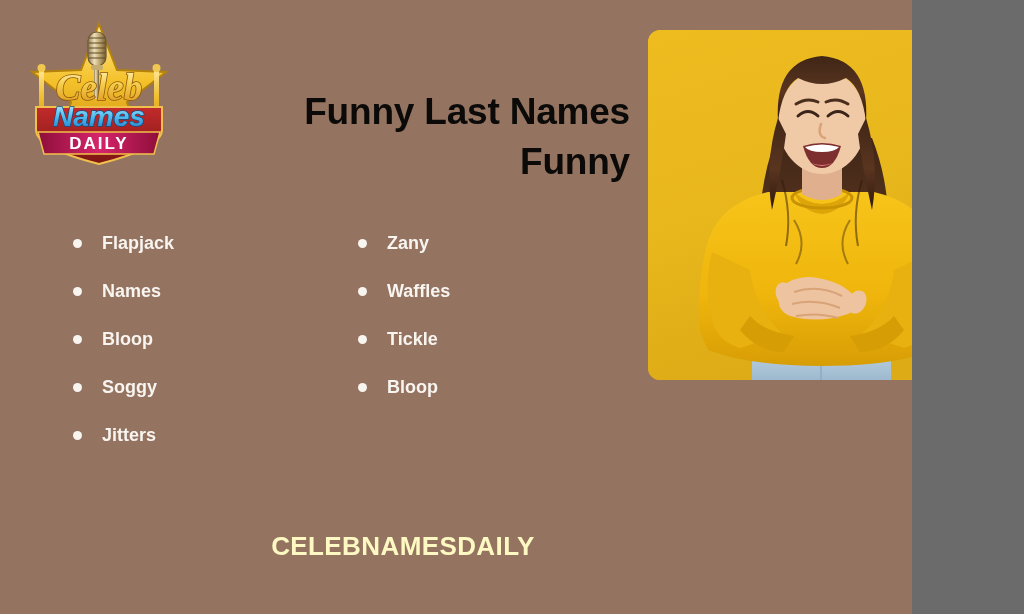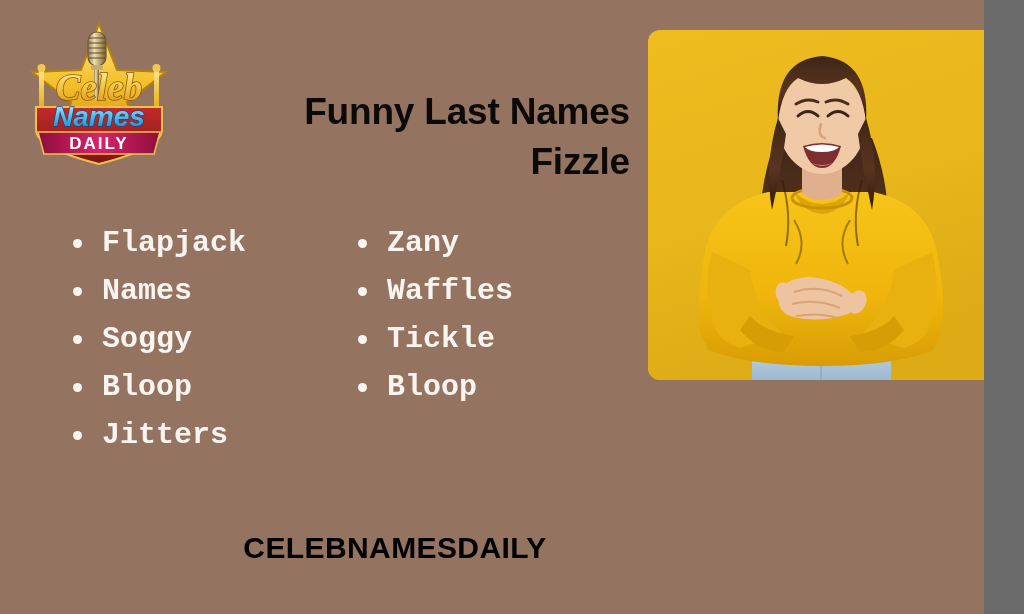--- a/index.html
+++ b/index.html
@@ -2,21 +2,21 @@
 <html><head>
 <meta charset="utf-8">
 <style>
   html, body {
     margin: 0;
     padding: 0;
     background: #6b6b6b;
   }
   .canvas {
     position: relative;
-    width: 984px;
+    width: 912px;
     height: 614px;
     background: #947460;
     overflow: hidden;
     font-family: "Liberation Sans", sans-serif;
   }
 
   
   .logo {
     position: absolute;
     left: 14px;
@@ -54,26 +54,25 @@
     list-style: none;
     margin: 0;
     padding: 0;
     width: 285px;
   }
   .list-col.right { width: 275px; }
   .list-item {
     position: relative;
     padding-left: 40px;
     color: #f8f4f0;
-    font-size: 30px;
+    font-size: 18px;
     font-weight: bold;
     height: 48px;
     line-height: 48px;
     white-space: nowrap;
-    font-family: Liberation Mono, monospace;
   }
   .list-item .bullet {
     position: absolute;
     left: 11px;
     top: 50%;
     margin-top: -4px;
     width: 9px;
     height: 9px;
     border-radius: 50%;
     background: #f8f4f0;
@@ -89,26 +88,26 @@
     height: 350px;
     border-radius: 12px;
     overflow: hidden;
     background: #e8b61d;
   }
   .photo svg { display:block; width:100%; height:100%; }
 
   
   .footer-brand {
     position: absolute;
-    left: 0px;
+    left: 8px;
     top: 531px;
     width: 790px;
     text-align: center;
-    color: #000000;
-    font-size: 30px;
+    color: #fef9c3;
+    font-size: 26px;
     font-weight: bold;
     letter-spacing: 0.4px;
   }
 </style>
 </head>
 <body>
 
 <div class="canvas">
 
   <div class="logo">
@@ -178,40 +177,40 @@
 
       <g>
         <path d="M24 120 H146 L140 142 H30 Z" fill="url(#bannerg)" stroke="#f0c04b" stroke-width="1.5"></path>
         <text x="85" y="137" text-anchor="middle" font-family="'Liberation Sans', sans-serif" font-size="17" font-weight="bold" letter-spacing="2" fill="#ffffff">DAILY</text>
       </g>
     </svg>
   </div>
 
   <h1 class="title">
     <span class="title-line">Funny Last Names</span>
-    <span class="title-line">Fizzle</span>
+    <span class="title-line">Funny</span>
   </h1>
 
   <div class="lists">
     <ul class="list-col left">
       <li class="list-item">
         <span class="bullet"></span>
         <span>Flapjack</span>
       </li>
       <li class="list-item">
         <span class="bullet"></span>
         <span>Names</span>
       </li>
       <li class="list-item">
         <span class="bullet"></span>
+        <span>Bloop</span>
+      </li>
+      <li class="list-item">
+        <span class="bullet"></span>
         <span>Soggy</span>
-      </li>
-      <li class="list-item">
-        <span class="bullet"></span>
-        <span>Bloop</span>
       </li>
       <li class="list-item">
         <span class="bullet"></span>
         <span>Jitters</span>
       </li>
     </ul>
 
     <ul class="list-col right">
       <li class="list-item">
         <span class="bullet"></span>

